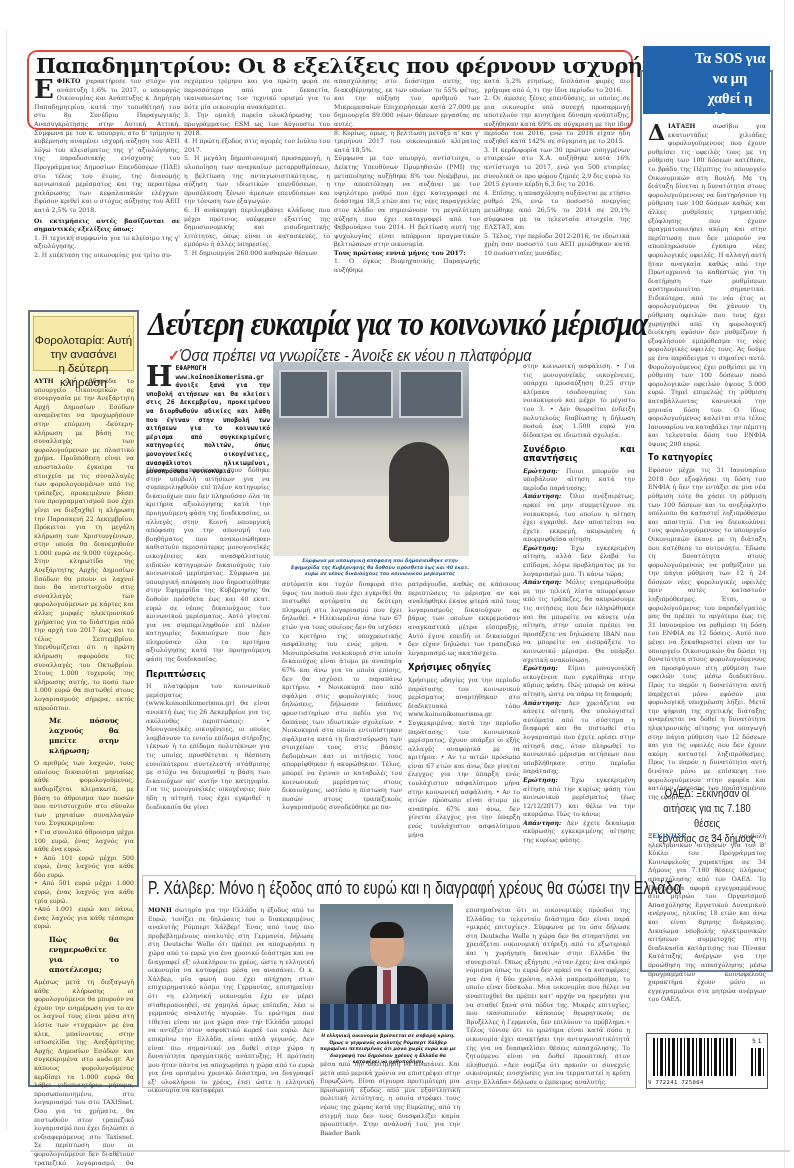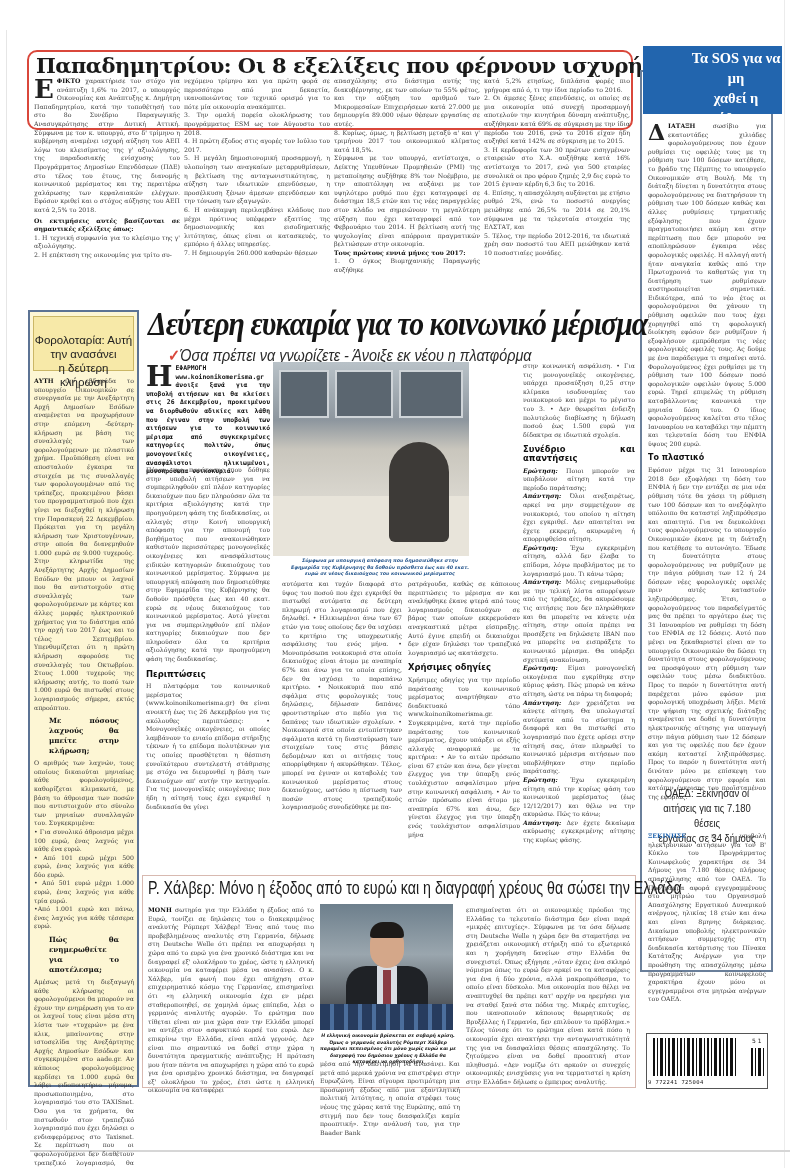--- a/index.html
+++ b/index.html
@@ -10,21 +10,21 @@
   .txt p { margin: 0; }
   .txt b { color: #111; }
 
   
   #top-box { left: 27px; top: 50px; width: 606px; height: 80px; border: 2px solid #d9473b; border-radius: 10px; background: #fff; }
   #top-title { left: 36px; top: 53px; width: 590px; font-family: "DejaVu Serif", serif; font-weight: bold; font-size: 21px; letter-spacing: -0.5px; color: #1a1a1a; white-space: nowrap; }
   .top-col { top: 77px; width: 146px; }
   .dropcap { float: left; font-family: "DejaVu Serif", serif; font-weight: bold; font-size: 26px; line-height: 22px; margin: 1px 3px 0 0; color: #222; }
 
   
-  #sos-head { left: 643px; top: 46px; width: 139px; height: 68px; background: #2265ae; color: #fff; text-align: center; font-family: "Liberation Serif", serif; font-weight: bold; font-size: 14.5px; line-height: 20px; padding-top: 2px; padding-left: 47px; }
+  #sos-head { left: 643px; top: 46px; width: 127px; height: 68px; background: #2265ae; color: #fff; text-align: center; font-family: "Liberation Serif", serif; font-weight: bold; font-size: 14.5px; line-height: 20px; padding-top: 2px; padding-left: 47px; }
   #sos-box { left: 640px; top: 70px; width: 133px; height: 902px; border: 2px solid #6a7f9a; background: #fff; }
   #sos-body { left: 648px; top: 122px; width: 118px; }
   .sos-sub { font-family: "DejaVu Sans", sans-serif; font-weight: bold; font-size: 8px; color: #111; margin: 5px 0 4px; }
   #oaed-head { left: 645px; top: 786px; width: 124px; text-align: center; font-family: "Liberation Sans", sans-serif; font-size: 11.5px; line-height: 15px; color: #222; transform: scaleX(0.82); transform-origin: center; }
   #oaed-body { left: 648px; top: 832px; width: 118px; }
 
   
   #barcode { left: 646px; top: 1033px; width: 122px; height: 56px; border: 1px solid #555; background: #fff; }
   .bar { position: absolute; top: 4px; height: 38px; background: #111; }
   #barcode-num { left: 648px; top: 1079px; width: 100px; font-family: "DejaVu Sans Mono", monospace; font-size: 5.5px; color: #222; letter-spacing: 0.4px; }
@@ -112,21 +112,21 @@
 <div class="abs" id="sos-box"></div>
 <div class="abs" id="sos-head">
   <div>Τα SOS για να μη</div>
   <div>χαθεί η ρύθμιση</div>
   <div>των 100 δόσεων</div>
 </div>
 <div class="abs txt" id="sos-body">
   <span class="dropcap" style="font-size:22px;line-height:18px;">Δ</span>
   <b>ΙΑΤΑΞΗ</b>
   <span>σωσίβιο για εκατοντάδες χιλιάδες φορολογούμενους που έχουν ρυθμίσει τις οφειλές τους με τη ρύθμιση των 100 δόσεων κατέθεσε, το βράδυ της Πέμπτης το υπουργείο Οικονομικών στη Βουλή. Με τη διάταξη δίνεται η δυνατότητα στους φορολογούμενους να διατηρήσουν τη ρύθμιση των 100 δόσεων καθώς και άλλες ρυθμίσεις τμηματικής εξόφλησης που έχουν πραγματοποιήσει ακόμη και στην περίπτωση που δεν μπορούν να αποπληρώσουν έγκαιρα νέες φορολογικές οφειλές. Η αλλαγή αυτή ήταν αναγκαία καθώς από την Πρωτοχρονιά το καθεστώς για τη διατήρηση των ρυθμίσεων αυστηροποιείται σημαντικά. Ειδικότερα, από το νέο έτος οι φορολογούμενοι θα χάνουν τη ρύθμιση οφειλών που τους έχει χορηγηθεί από τη φορολογική διοίκηση εφόσον δεν ρυθμίζουν ή εξοφλήσουν εμπρόθεσμα τις νέες φορολογικές οφειλές τους. Ας δούμε με ένα παράδειγμα τι σημαίνει αυτό. Φορολογούμενος έχει ρυθμίσει με τη ρύθμιση των 100 δόσεων ποσό φορολογικών οφειλών ύψους 5.000 ευρώ. Τηρεί επιμελώς τη ρύθμιση καταβάλλοντας κανονικά την μηνιαία δόση του. Ο ίδιος φορολογούμενος καλείται στο τέλος Ιανουαρίου να καταβάλει την πέμπτη και τελευταία δόση του ΕΝΦΙΑ ύψους 200 ευρώ.</span>
-  <div class="sos-sub">Το πλαστικό</div>
+  <div class="sos-sub">Το κατηγορίες</div>
   <p>Εφόσον μέχρι τις 31 Ιανουαρίου 2018 δεν εξοφλήσει τη δόση του ΕΝΦΙΑ ή δεν την εντάξει σε μια νέα ρύθμιση τότε θα χάσει τη ρύθμιση των 100 δόσεων και το ανεξόφλητο υπόλοιπο θα καταστεί ληξιπρόθεσμο και απαιτητό. Για να διευκολύνει τους φορολογούμενους το υπουργείο Οικονομικών έκανε με τη διάταξη που κατέθεσε το αυτονόητο. Έδωσε τη δυνατότητα στους φορολογούμενους να ρυθμίζουν με την πάγια ρύθμιση των 12 ή 24 δόσεων νέες φορολογικές οφειλές πριν αυτές καταστούν ληξιπρόθεσμες. Έτσι, ο φορολογούμενος του παραδείγματός μας θα πρέπει το αργότερο έως τις 31 Ιανουαρίου να ρυθμίσει τη δόση του ΕΝΦΙΑ σε 12 δόσεις. Αυτό που μένει να ξεκαθαριστεί είναι αν το υπουργείο Οικονομικών θα δώσει τη δυνατότητα στους φορολογούμενους να προσφύγουν στη ρύθμιση των οφειλών τους μέσω διαδικτύου. Προς το παρόν η δυνατότητα αυτή παρέχεται μόνο εφόσον μια φορολογική υποχρέωση λήξει. Μετά την ψήφιση της σχετικής διάταξης αναμένεται να δοθεί η δυνατότητα ηλεκτρονικής αίτησης για υπαγωγή στην πάγια ρύθμιση των 12 δόσεων και για τις οφειλές που δεν έχουν ακόμη καταστεί ληξιπρόθεσμες. Προς το παρόν η δυνατότητα αυτή δινόταν μόνο με επίσκεψη του φορολογούμενου στην εφορία και κατόπιν έγκρισης του προϊσταμένου της εφορίας.</p>
 </div>
 
 <div class="abs" id="oaed-head">
   <div>ΟΑΕΔ: Ξεκίνησαν οι</div>
   <div>αιτήσεις για τις 7.180 θέσεις</div>
   <div>εργασίας σε 34 δήμους</div>
 </div>
 <div class="abs txt" id="oaed-body">
   <b style="color:#2265ae;">ΞΕΚΙΝΗΣΕ</b>

